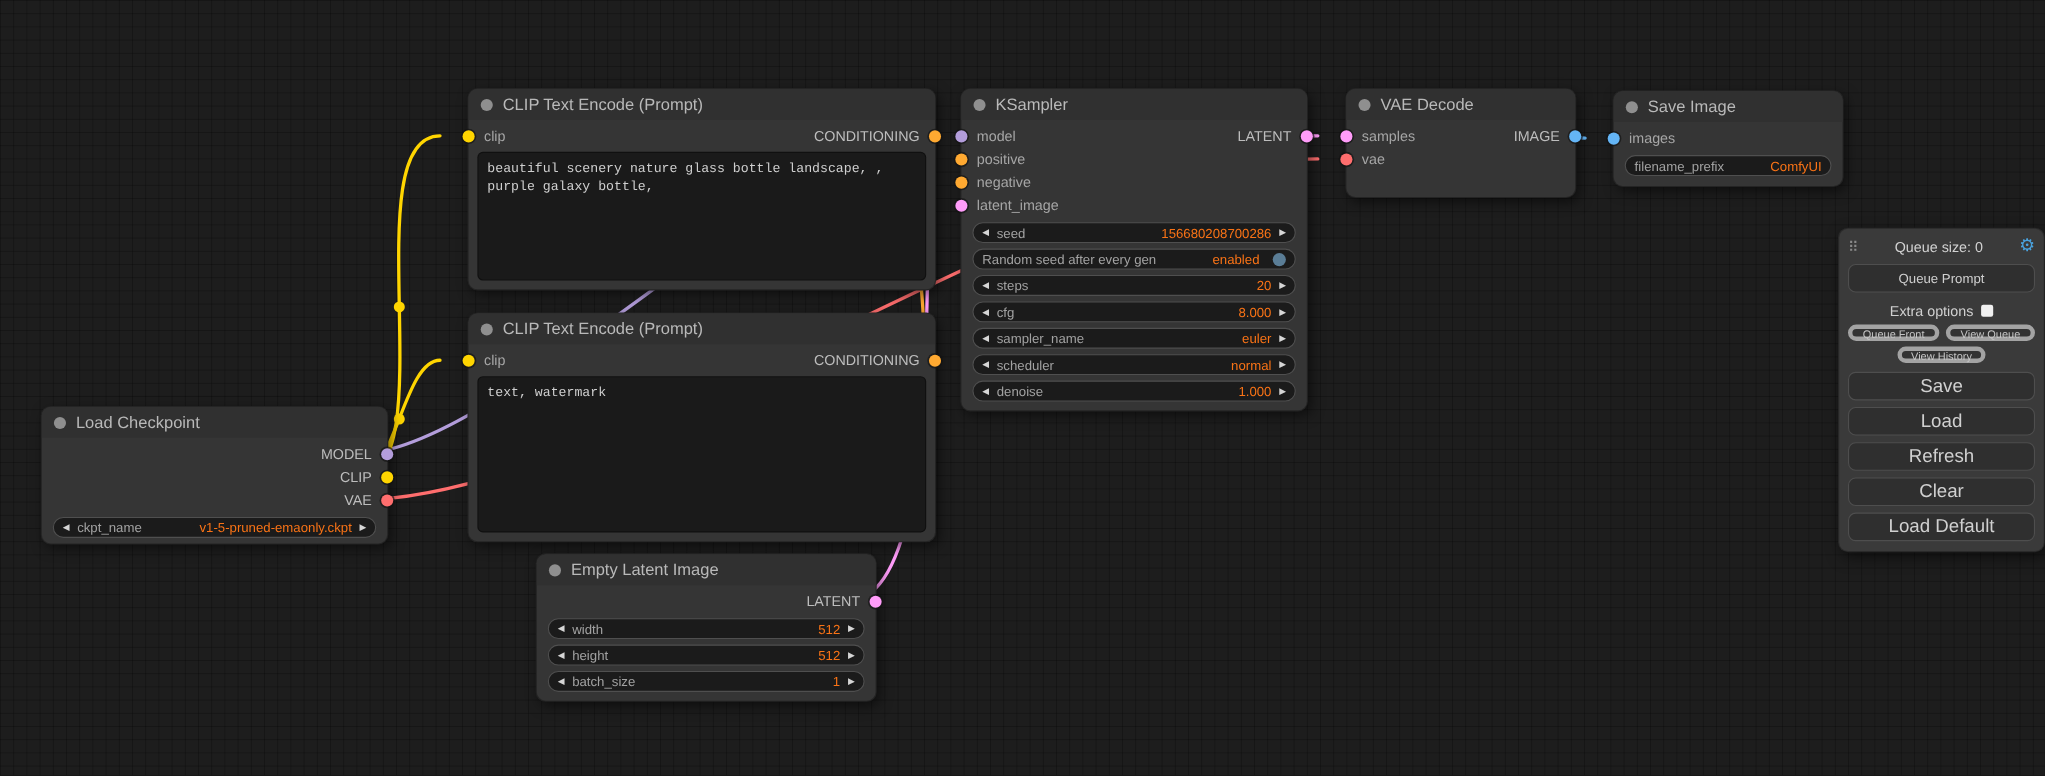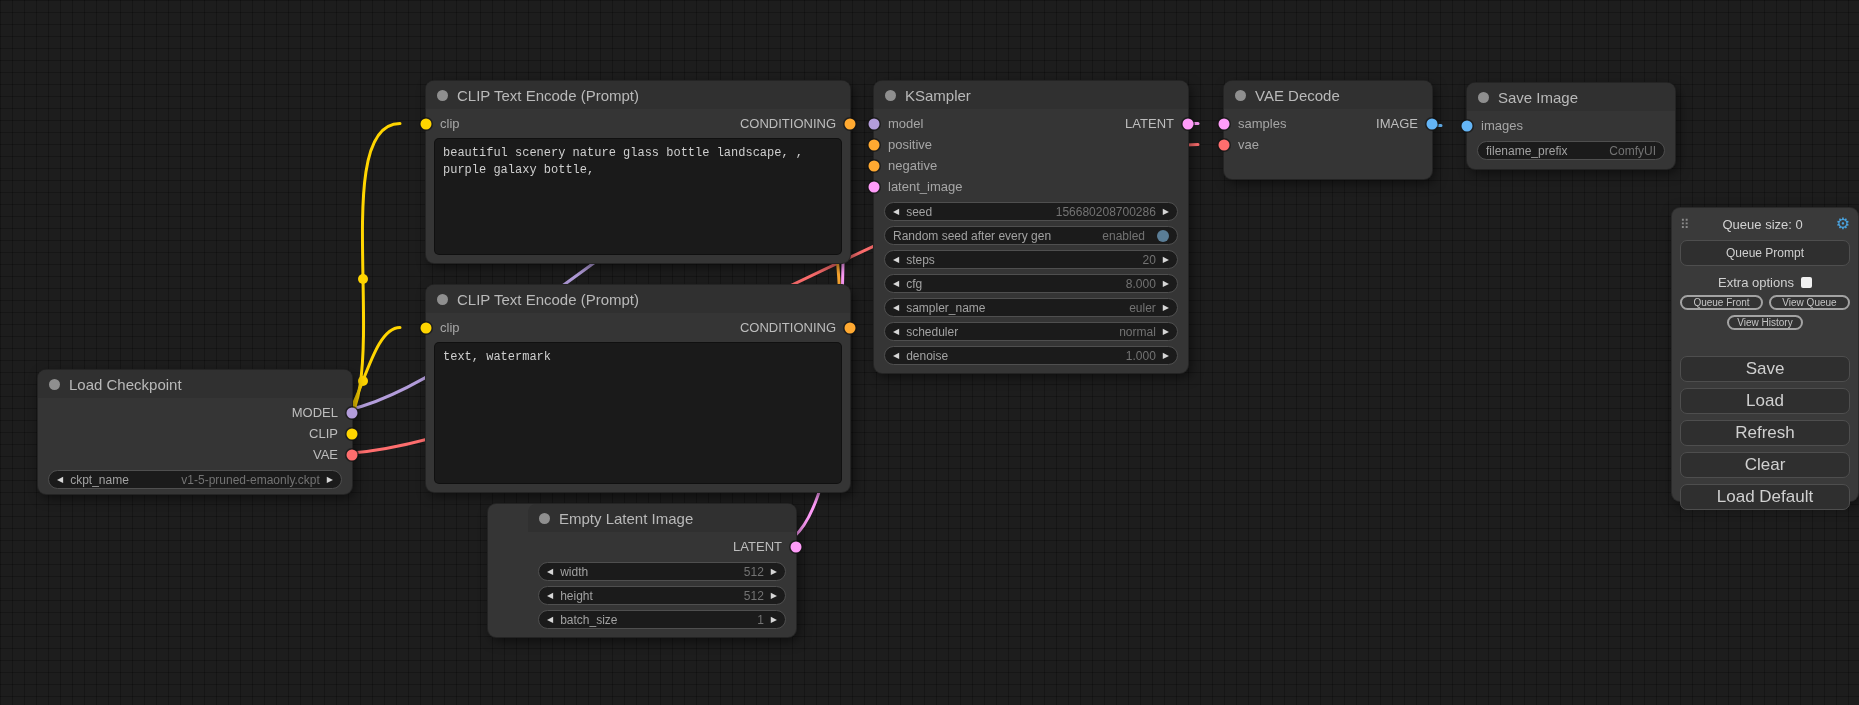--- a/index.html
+++ b/index.html
@@ -40,21 +40,21 @@
   .port.in { left:0; } .port.out { left:100%; }
   .c-model{background:#B39DDB}.c-clip{background:#FFD500}.c-vae{background:#FF6E6E}
   .c-cond{background:#FFA931}.c-latent{background:#FF9CF9}.c-image{background:#64B5F6}
 
   .widget {
     display:flex; align-items:center; gap:7px; height:19px; margin:5px 10px 0;
     background:#1b1b1b; border:1px solid #4f4f4f; border-radius:10px;
     padding:0 8px; font-size:12px;
   }
   .wlabel { color:#a2a2a2; white-space:nowrap; }
-  .wvalue { margin-left:auto; color:#737373; white-space:nowrap; }
+  .wvalue { margin-left:auto; color:#f97316; white-space:nowrap; }
   .arr { font-size:8px; color:#d6d6d6; line-height:1; flex:0 0 auto; }
   .toggle-dot { width:12px; height:12px; border-radius:50%; background:#5a7d96; flex:0 0 auto; margin-left:5px; }
 
   .prompt-box {
     position:absolute; left:9px; right:9px; background:#1a1a1a; border-radius:4px;
     padding:6px 8px; font-family:Liberation Mono, monospace; font-size:12px;
     color:#cfcfcf; line-height:1.4; white-space:pre-wrap; overflow:hidden;
     box-shadow:0 0 0 1px #101010;
   }
 
@@ -72,25 +72,25 @@
     display:block; width:100%; height:26px; margin-top:6px;
     background:#2f2f2f; border:1px solid #4e4e4e; border-radius:7px;
     color:#d0d0d0; font-size:17px; text-align:center;
   }
   .btn-queue { font-size:12px; }
   .extra-row { display:flex; align-items:center; justify-content:center; height:16px; margin-top:8px; color:#d0d0d0; font-size:13px; }
   .checkbox { width:11px; height:11px; background:#f0f0f0; border-radius:2px; margin-left:7px; }
   .small-row { display:flex; gap:6px; margin-top:5px; }
   .small-row.center { justify-content:center; }
   .btn-sm {
-    flex:1 1 auto; height:15px; background:#333333; border:2px solid #a3a3a3;
+    flex:1 1 auto; height:15px; background:#333333; border:4px solid #a3a3a3;
     border-radius:8px; color:#c5c5c5; font-size:10px; line-height:12px; padding:0 8px;
   }
   .btn-sm.fixed { flex:0 0 auto; }
-  .gap-top { margin-top:26px; }
+  .gap-top { margin-top:8px; }
 </style>
 </head>
 <body>
 
 <div class="canvas">
 
   <svg class="wires" width="1859" height="705" viewBox="0 0 1859 705">
     <path d="M 326 412.5 C 452 412.5 722 123.5 848 123.5" stroke="#B39DDB"></path>
     <path d="M 326 433.5 C 406 433.5 320 123.5 400 123.5" stroke="#FFD500"></path>
     <path d="M 326 433.5 C 359 433.5 367 327.5 400 327.5" stroke="#FFD500"></path>
@@ -161,21 +161,21 @@
       <div class="slot-row both">
         <span class="in-label">clip</span>
         <span class="out-label">CONDITIONING</span>
       </div>
     </div>
     <div class="prompt-box" style="top:58px; height:140px;">text, watermark</div>
     <span class="port in c-clip" style="top:42.5px"></span>
     <span class="port out c-cond" style="top:42.5px"></span>
   </div>
 
-  <div class="node" style="left:462px; top:504px; width:308px; height:133px;padding-left:40px;">
+  <div class="node" style="left:462px; top:504px; width:308px; height:133px;">
     <div class="node-title">
       <span class="title-dot"></span>
       <span>Empty Latent Image</span>
     </div>
     <div class="node-body">
       <div class="slot-row only-out">
         <span class="out-label">LATENT</span>
       </div>
       <div class="widget">
         <span class="arr">◀</span>

